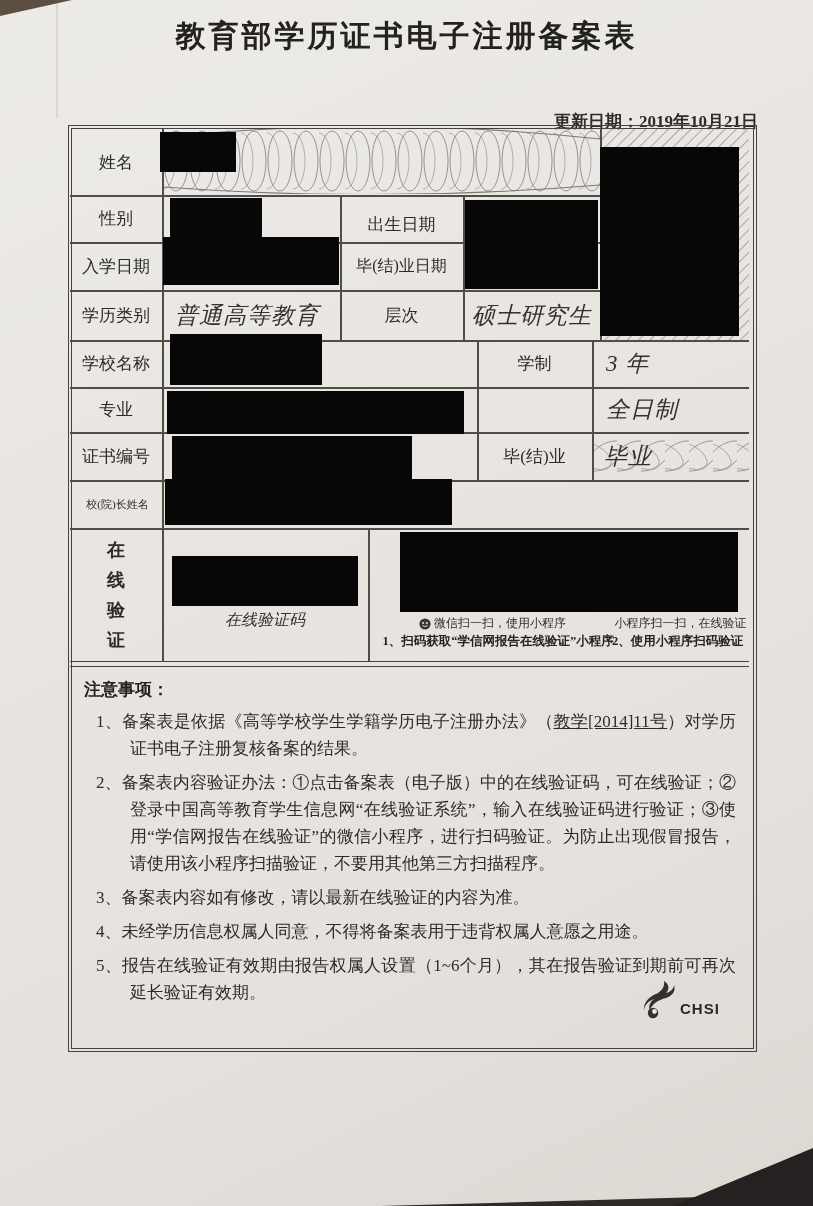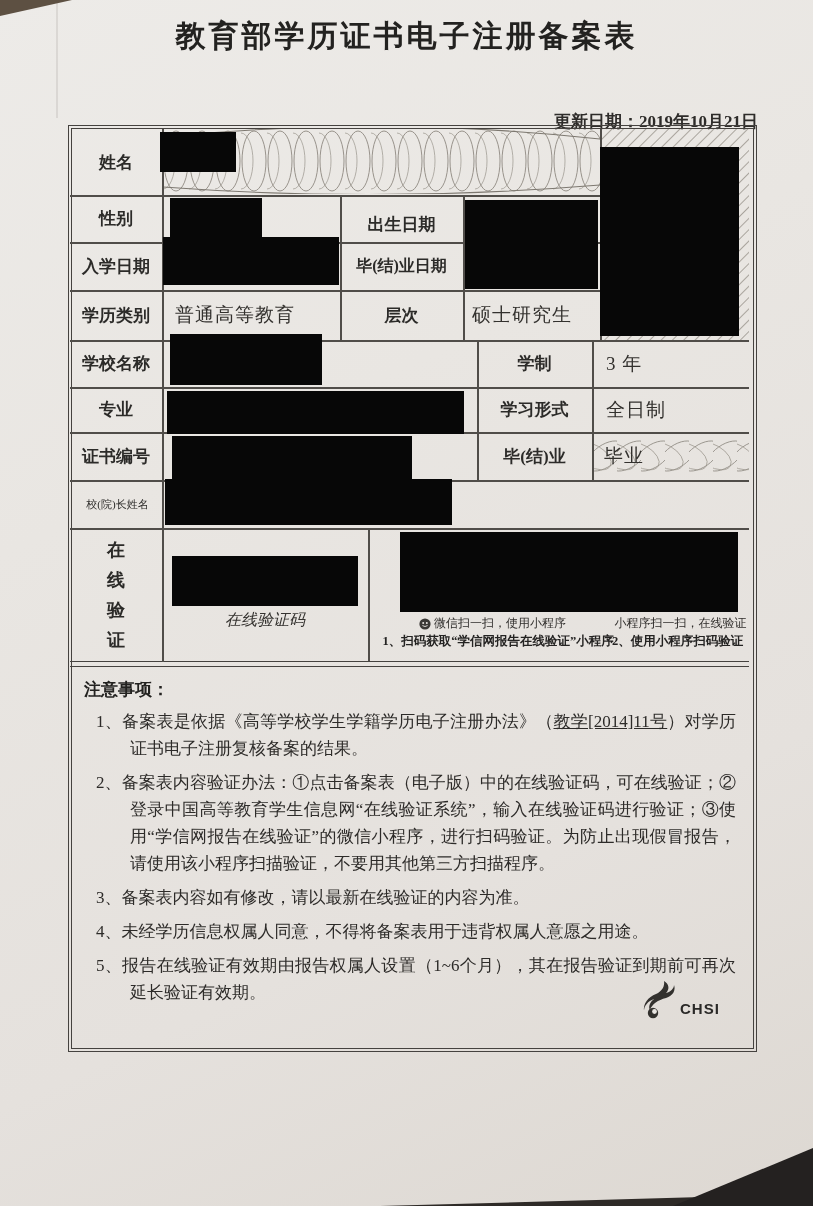--- a/index.html
+++ b/index.html
@@ -21,23 +21,23 @@
   .update{position:absolute;left:400px;top:86px;width:358px;text-align:right;
           font-size:17px;font-weight:600;color:#2e2c2a;margin-top:24px;}
   .outer-box{position:absolute;left:68px;top:125px;width:681px;height:919px;
              border:4px double #45423f;}
   .hline,.vline{position:absolute;background:#504d49;}
   .hline{height:1.5px;}
   .vline{width:1.5px;}
   .dline{position:absolute;height:4px;border-top:1.5px solid #45423f;border-bottom:1.5px solid #45423f;}
   .cell{position:absolute;display:flex;align-items:center;}
   .c-center{justify-content:center;text-align:center;}
-  .label{font-size:17px;font-weight:700;color:#2c2b29;}
+  .label{font-size:17px;font-weight:400;color:#2c2b29;}
   .label-sm{font-size:11px;font-weight:400;color:#2c2b29;}
-  .value{font-size:19px;color:#33312e;letter-spacing:1px;}
+  .value{font-style:italic;font-size:23px;color:#33312e;letter-spacing:1px;}
   .redact{position:absolute;background:#070707;}
   .pattern{position:absolute;}
   .vert-label{position:absolute;display:flex;flex-direction:column;align-items:center;
               justify-content:center;font-size:18px;font-weight:600;line-height:30px;}
   .code-caption{position:absolute;text-align:center;font-style:italic;font-size:16px;color:#34322f;}
   .qr-cap1{position:absolute;font-size:12px;color:#2f2d2b;text-align:center;
            display:flex;align-items:center;justify-content:center;gap:3px;font-family:Liberation Mono, monospace;}
   .qr-cap2{position:absolute;font-size:12.5px;font-weight:700;color:#242322;text-align:center;}
   .notes-head{position:absolute;left:84px;top:678px;font-size:17px;font-weight:700;color:#232220;}
   .notes-list{position:absolute;left:96px;top:708px;width:640px;font-size:17px;line-height:27px;color:#2d2b29;}
@@ -117,21 +117,20 @@
   <div class="cell c-center label" style="left:70px;top:242px;width:92px;height:48px;">入学日期</div>
   <div class="cell c-center label" style="left:337px;top:242px;width:129px;height:48px;font-size:16px;">毕(结)业日期</div>
   <div class="cell c-center label" style="left:70px;top:290px;width:92px;height:50px;">学历类别</div>
   <div class="cell value" style="left:175px;top:290px;width:165px;height:50px;">普通高等教育</div>
   <div class="cell c-center label" style="left:340px;top:290px;width:123px;height:50px;">层次</div>
   <div class="cell value" style="left:472px;top:290px;width:128px;height:50px;">硕士研究生</div>
   <div class="cell c-center label" style="left:70px;top:340px;width:92px;height:47px;">学校名称</div>
   <div class="cell c-center label" style="left:477px;top:340px;width:115px;height:47px;">学制</div>
   <div class="cell value" style="left:606px;top:340px;width:143px;height:47px;">3 年</div>
   <div class="cell c-center label" style="left:70px;top:387px;width:92px;height:45px;">专业</div>
-  <div class="cell c-center label" style="left:477px;top:387px;width:115px;height:45px;">学习形式</div>
   <div class="cell value" style="left:606px;top:387px;width:143px;height:45px;">全日制</div>
   <div class="cell c-center label" style="left:70px;top:432px;width:92px;height:48px;">证书编号</div>
   <div class="cell c-center label" style="left:477px;top:432px;width:115px;height:48px;">毕(结)业</div>
   <div class="cell value" style="left:604px;top:432px;width:145px;height:48px;">毕业</div>
   <div class="cell c-center label-sm" style="left:70px;top:480px;width:95px;height:48px;">校(院)长姓名</div>
 
   <div class="vert-label" style="left:70px;top:533px;width:92px;height:124px;">
     <span>在</span>
     <span>线</span>
     <span>验</span>

